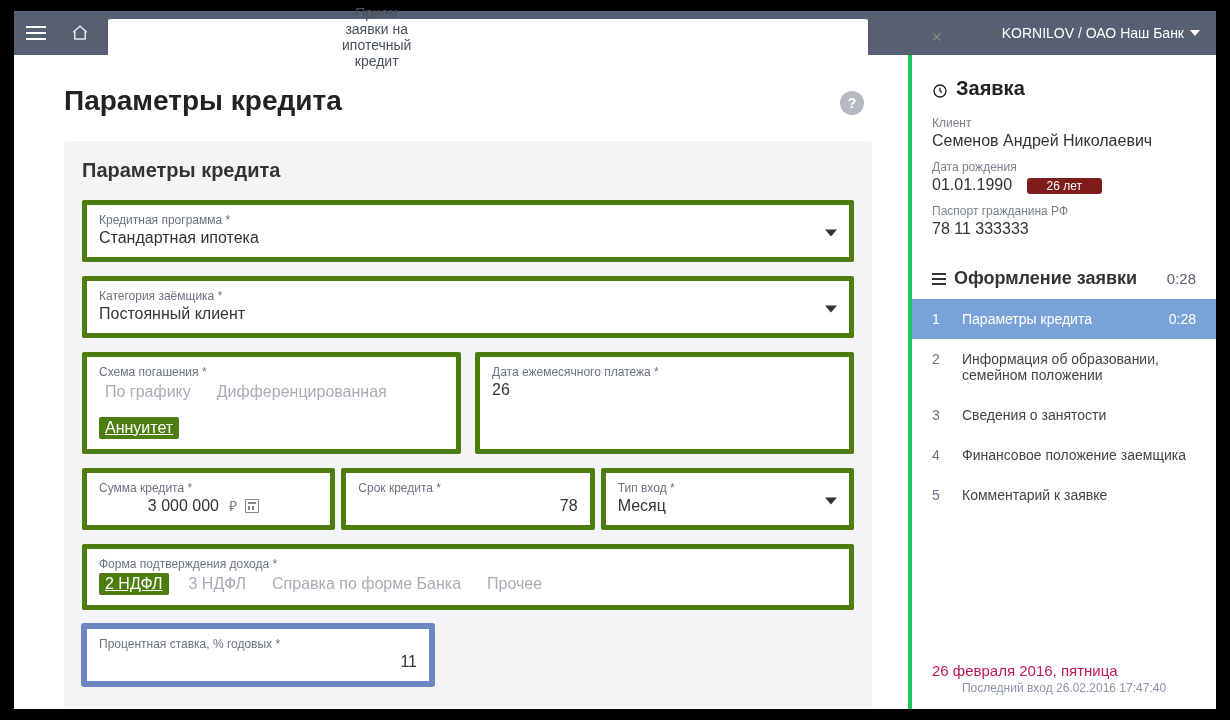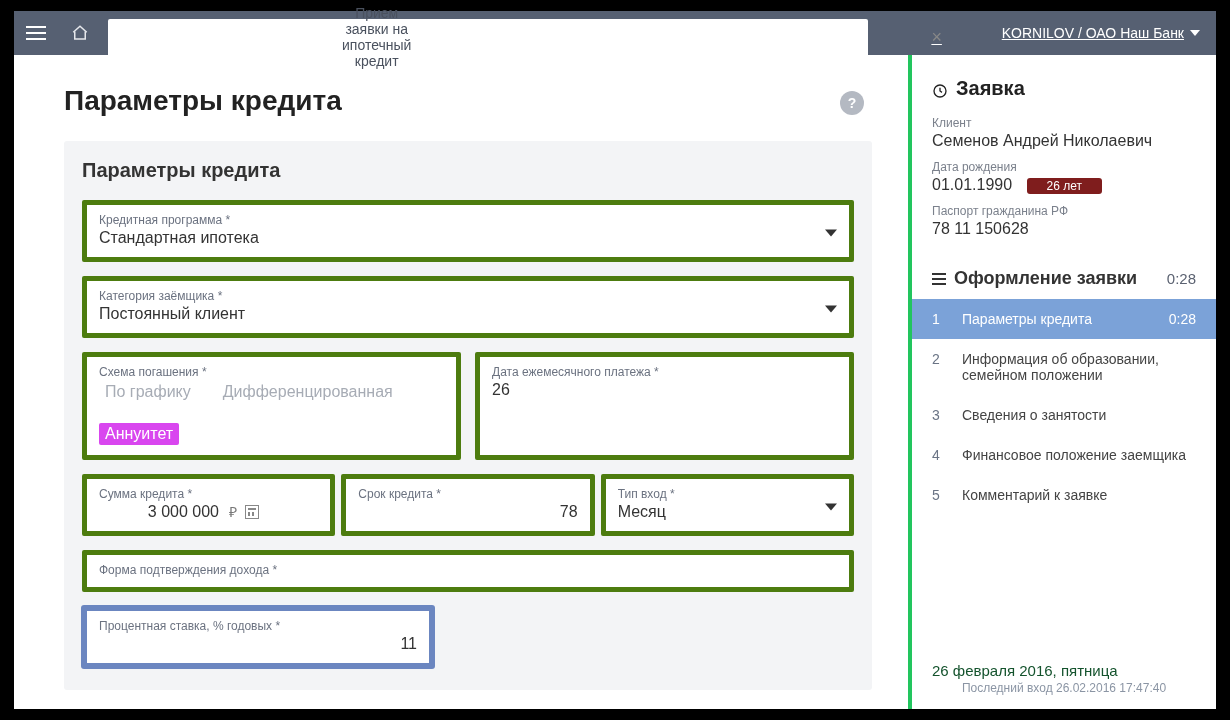--- a/index.html
+++ b/index.html
@@ -18,21 +18,20 @@
       background: #fff;
       display: flex;
       flex-direction: column;
     }
     .topbar {
       height: 44px;
       background: #566072;
       display: flex;
       align-items: center;
       color: #fff;
-      text-decoration: underline;
     }
     .topbar-left {
       display: flex;
       align-items: center;
       height: 100%;
     }
     .icon-btn {
       width: 44px; height: 44px;
       display: flex; align-items: center; justify-content: center;
       cursor: pointer;
@@ -145,23 +144,23 @@
       position:absolute; right:12px; top:50%; transform:translateY(-20%);
       width:0;height:0;border-left:6px solid transparent;border-right:6px solid transparent;border-top:7px solid #333;
     }
     .unit-ruble { color:#777; margin-left:10px; }
     .calc-icon {
       width:14px;height:14px; border:1px solid #888; display:inline-block; margin-left:8px; position:relative; top:1px;
     }
     .calc-icon::before{content:"";position:absolute;left:2px;right:2px;top:2px;height:2px;background:#888;}
     .calc-icon::after{content:"";position:absolute;left:2px;right:2px;bottom:2px;top:6px;background:repeating-linear-gradient(90deg,#888 0 2px,transparent 2px 4px);}
 
-    .segmented { display:flex; gap:20px; align-items:baseline; margin-top:2px; flex-wrap:wrap;}
+    .segmented { display:flex; gap:14px; align-items:baseline; margin-top:2px; flex-wrap:wrap;}
     .seg-opt { font-size:16px; color:#a7acb5; cursor:pointer; padding:2px 6px; border-radius:2px;}
-    .seg-opt.selected { background:#d946ef; color:#fff; }
+    .seg-opt.selected { background:#4d7c0f; color:#fff;text-decoration:underline; }
 
     .rate-field { width: 352px; }
 
     .footer-actions {
       display:flex; align-items:center; gap:14px;
       margin-top: 28px;
     }
     .btn {
       height: 40px; padding: 0 22px;
       border:none; cursor:pointer; font-size:15px;
@@ -228,21 +227,21 @@
       display:flex; gap:16px; padding:12px 20px; align-items:flex-start;
       cursor:pointer;
     }
     .step-num { color:#6a7485; width:14px; }
     .step-label { color:#444; flex:1;}
     .step.active { background:#7ba2d8; color:#fff; }
     .step.active .step-num, .step.active .step-label, .step.active .step-time { color:#fff; }
     .step-time { font-size:14px;}
 
     .side-footer { margin-top:auto; padding-top:20px;}
-    .side-date { font-size:15px; color:#14532d;}
+    .side-date { font-size:15px; color:#be185d;}
     .side-lastlogin { font-size:12px; color:#8b95a4; margin-top:2px;text-align:center;}
 
     .amount-wrap{ display:flex; align-items:center; }
     .amount-wrap input{ flex:0 1 auto; width:auto; text-align:right; }
   </style>
 </head>
 <body>
 
 <div class="app-shell">
   <div class="topbar">
@@ -322,20 +321,26 @@
             </div>
             <div class="field">
               <span class="field-label">Тип вход *</span>
               <div class="field-value">Месяц</div>
               <span class="select-caret"></span>
             </div>
           </div>
 
           <div class="field">
             <span class="field-label">Форма подтверждения дохода *</span>
+            <div class="segmented">
+              <span class="seg-opt selected">2 НДФЛ</span>
+              <span class="seg-opt">3 НДФЛ</span>
+              <span class="seg-opt">Справка по форме Банка</span>
+              <span class="seg-opt">Прочее</span>
+            </div>
           </div>
 
           <div class="field active rate-field">
             <span class="field-label">Процентная ставка, % годовых *</span>
             <input class="field-value right" value="11" style="">
           </div>
         </div>
       </div>
 
       <div class="footer-actions">
@@ -363,21 +368,21 @@
       </div>
       <div class="side-block">
         <div class="side-label">Дата рождения</div>
         <div class="side-val">
           <span>01.01.1990</span>
           <span class="age-badge">26 лет</span>
         </div>
       </div>
       <div class="side-block">
         <div class="side-label">Паспорт гражданина РФ</div>
-        <div class="side-val">78 11 150628</div>
+        <div class="side-val">78 11 333333</div>
       </div>
 
       <div class="side-subheader">
         <h3>
           <span class="list-icon"></span>
           <span>Оформление заявки</span>
         </h3>
         <span class="timer">0:28</span>
       </div>
 

